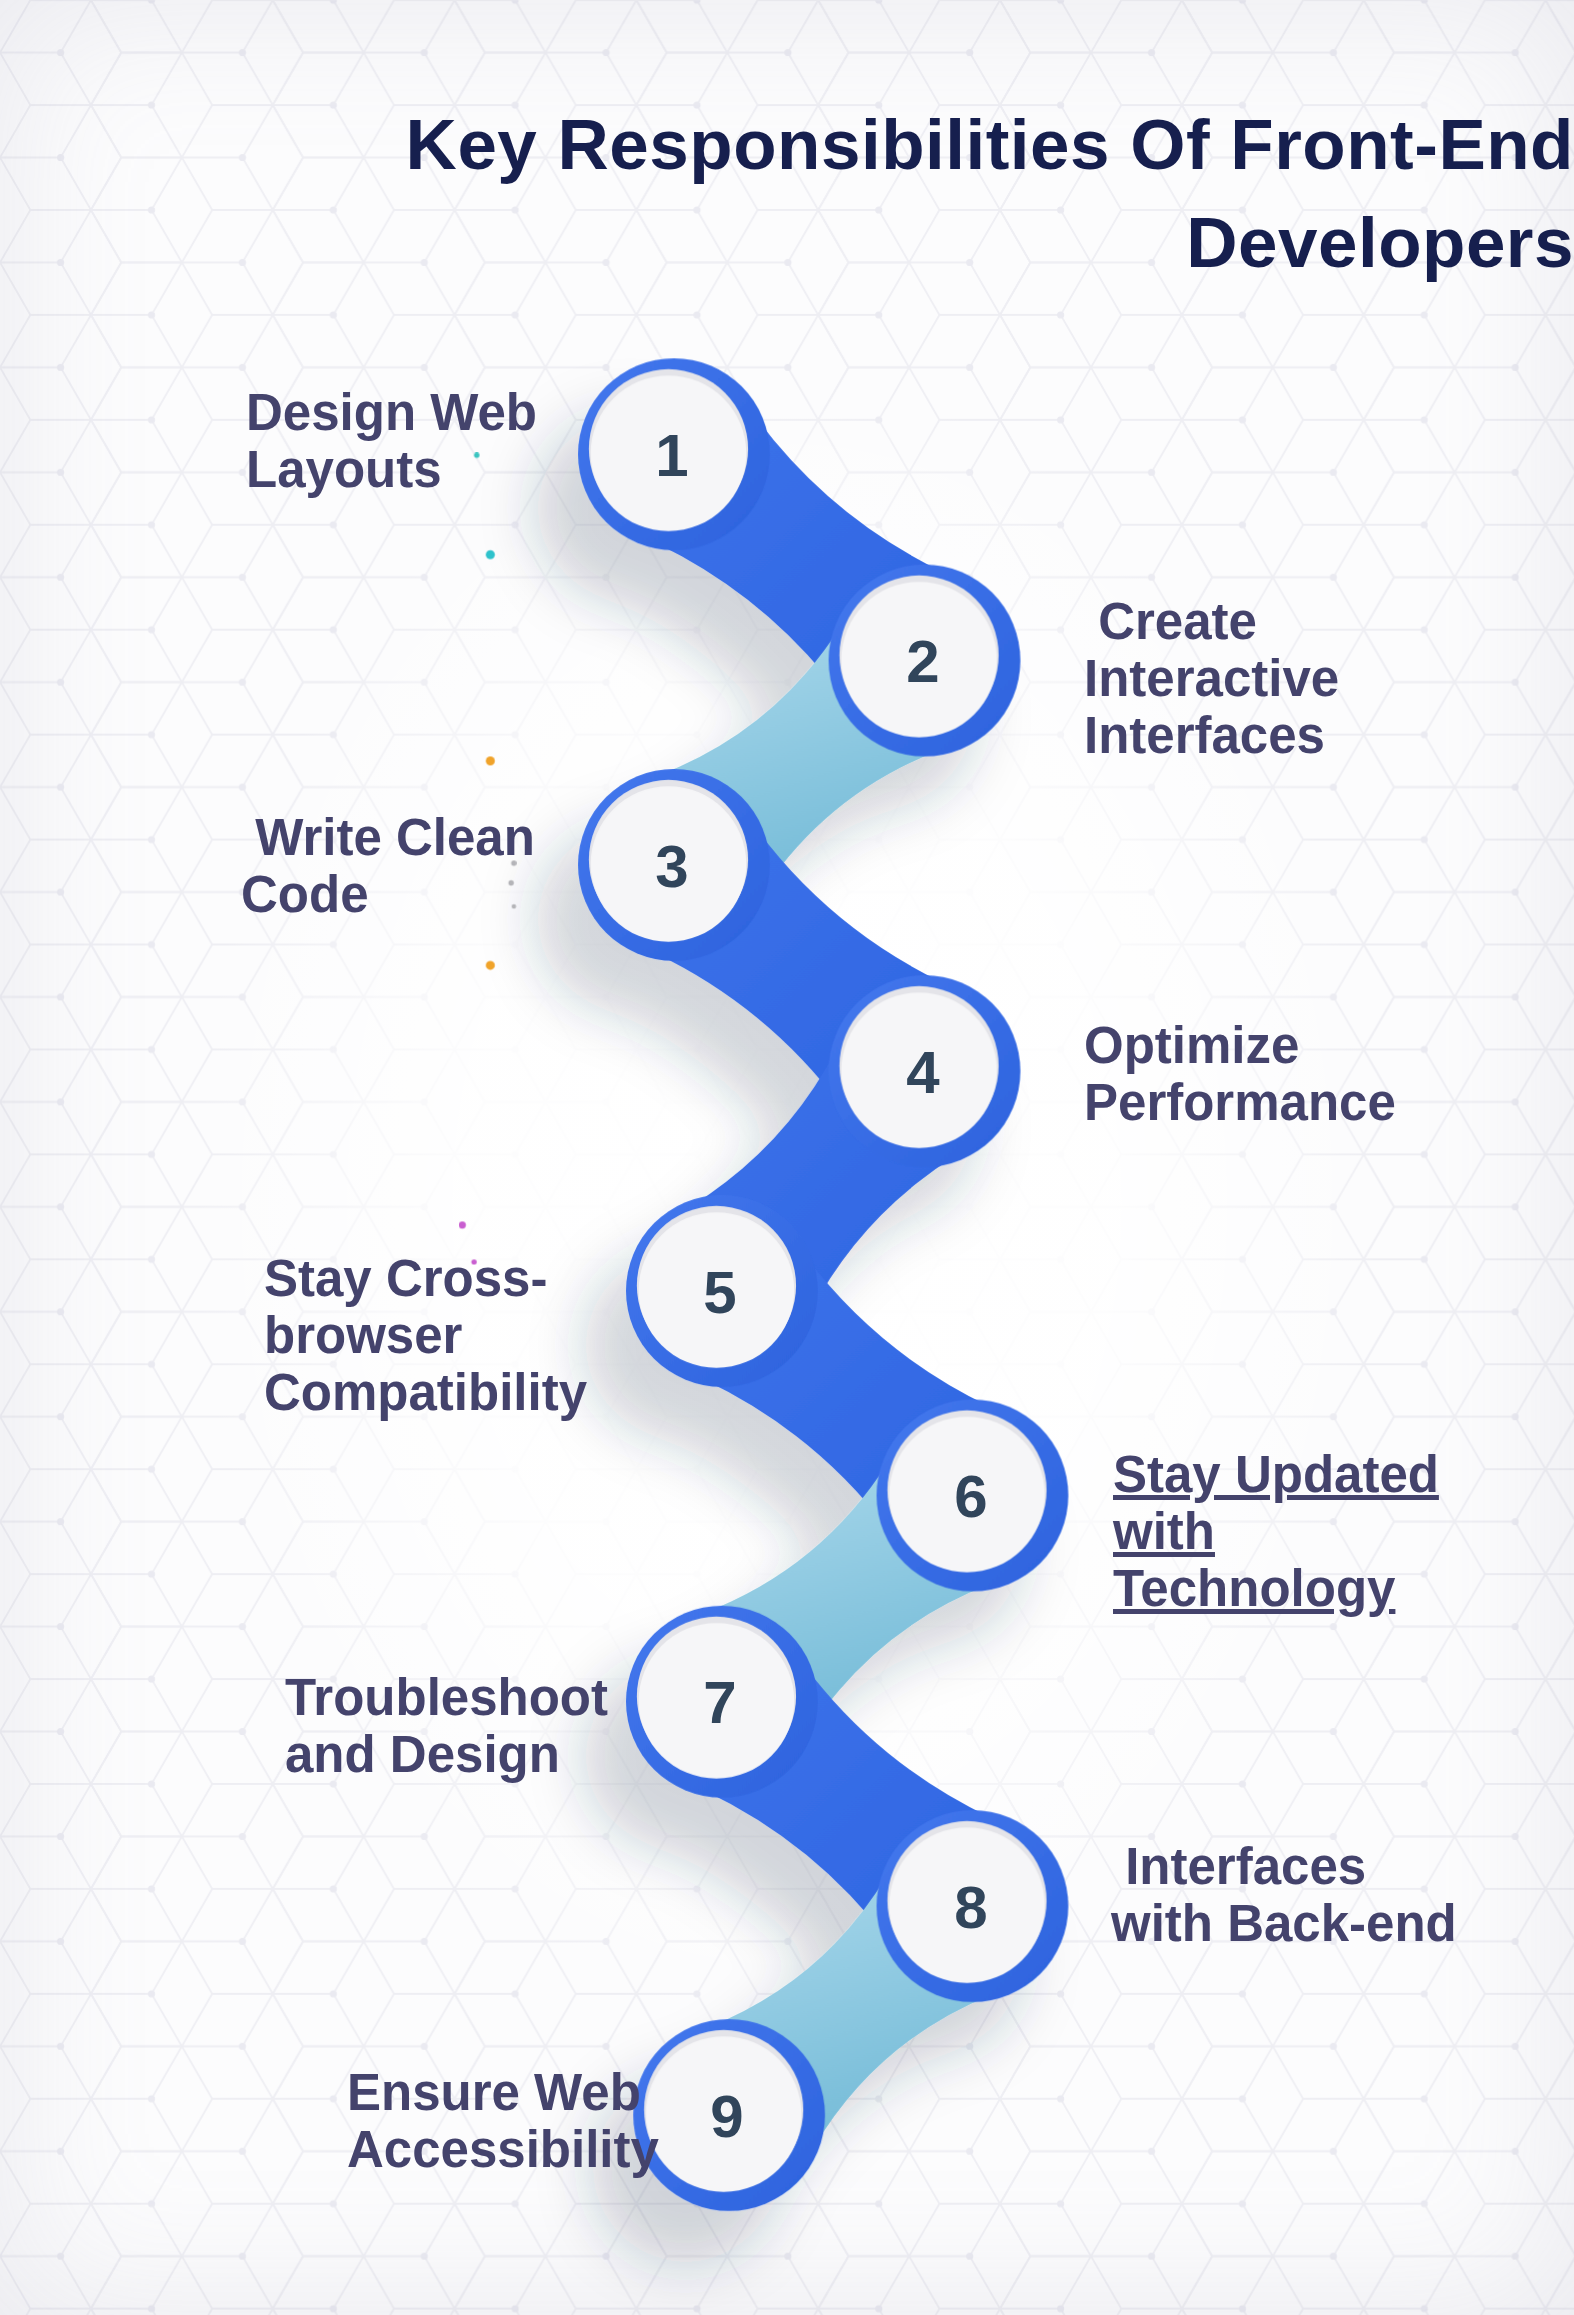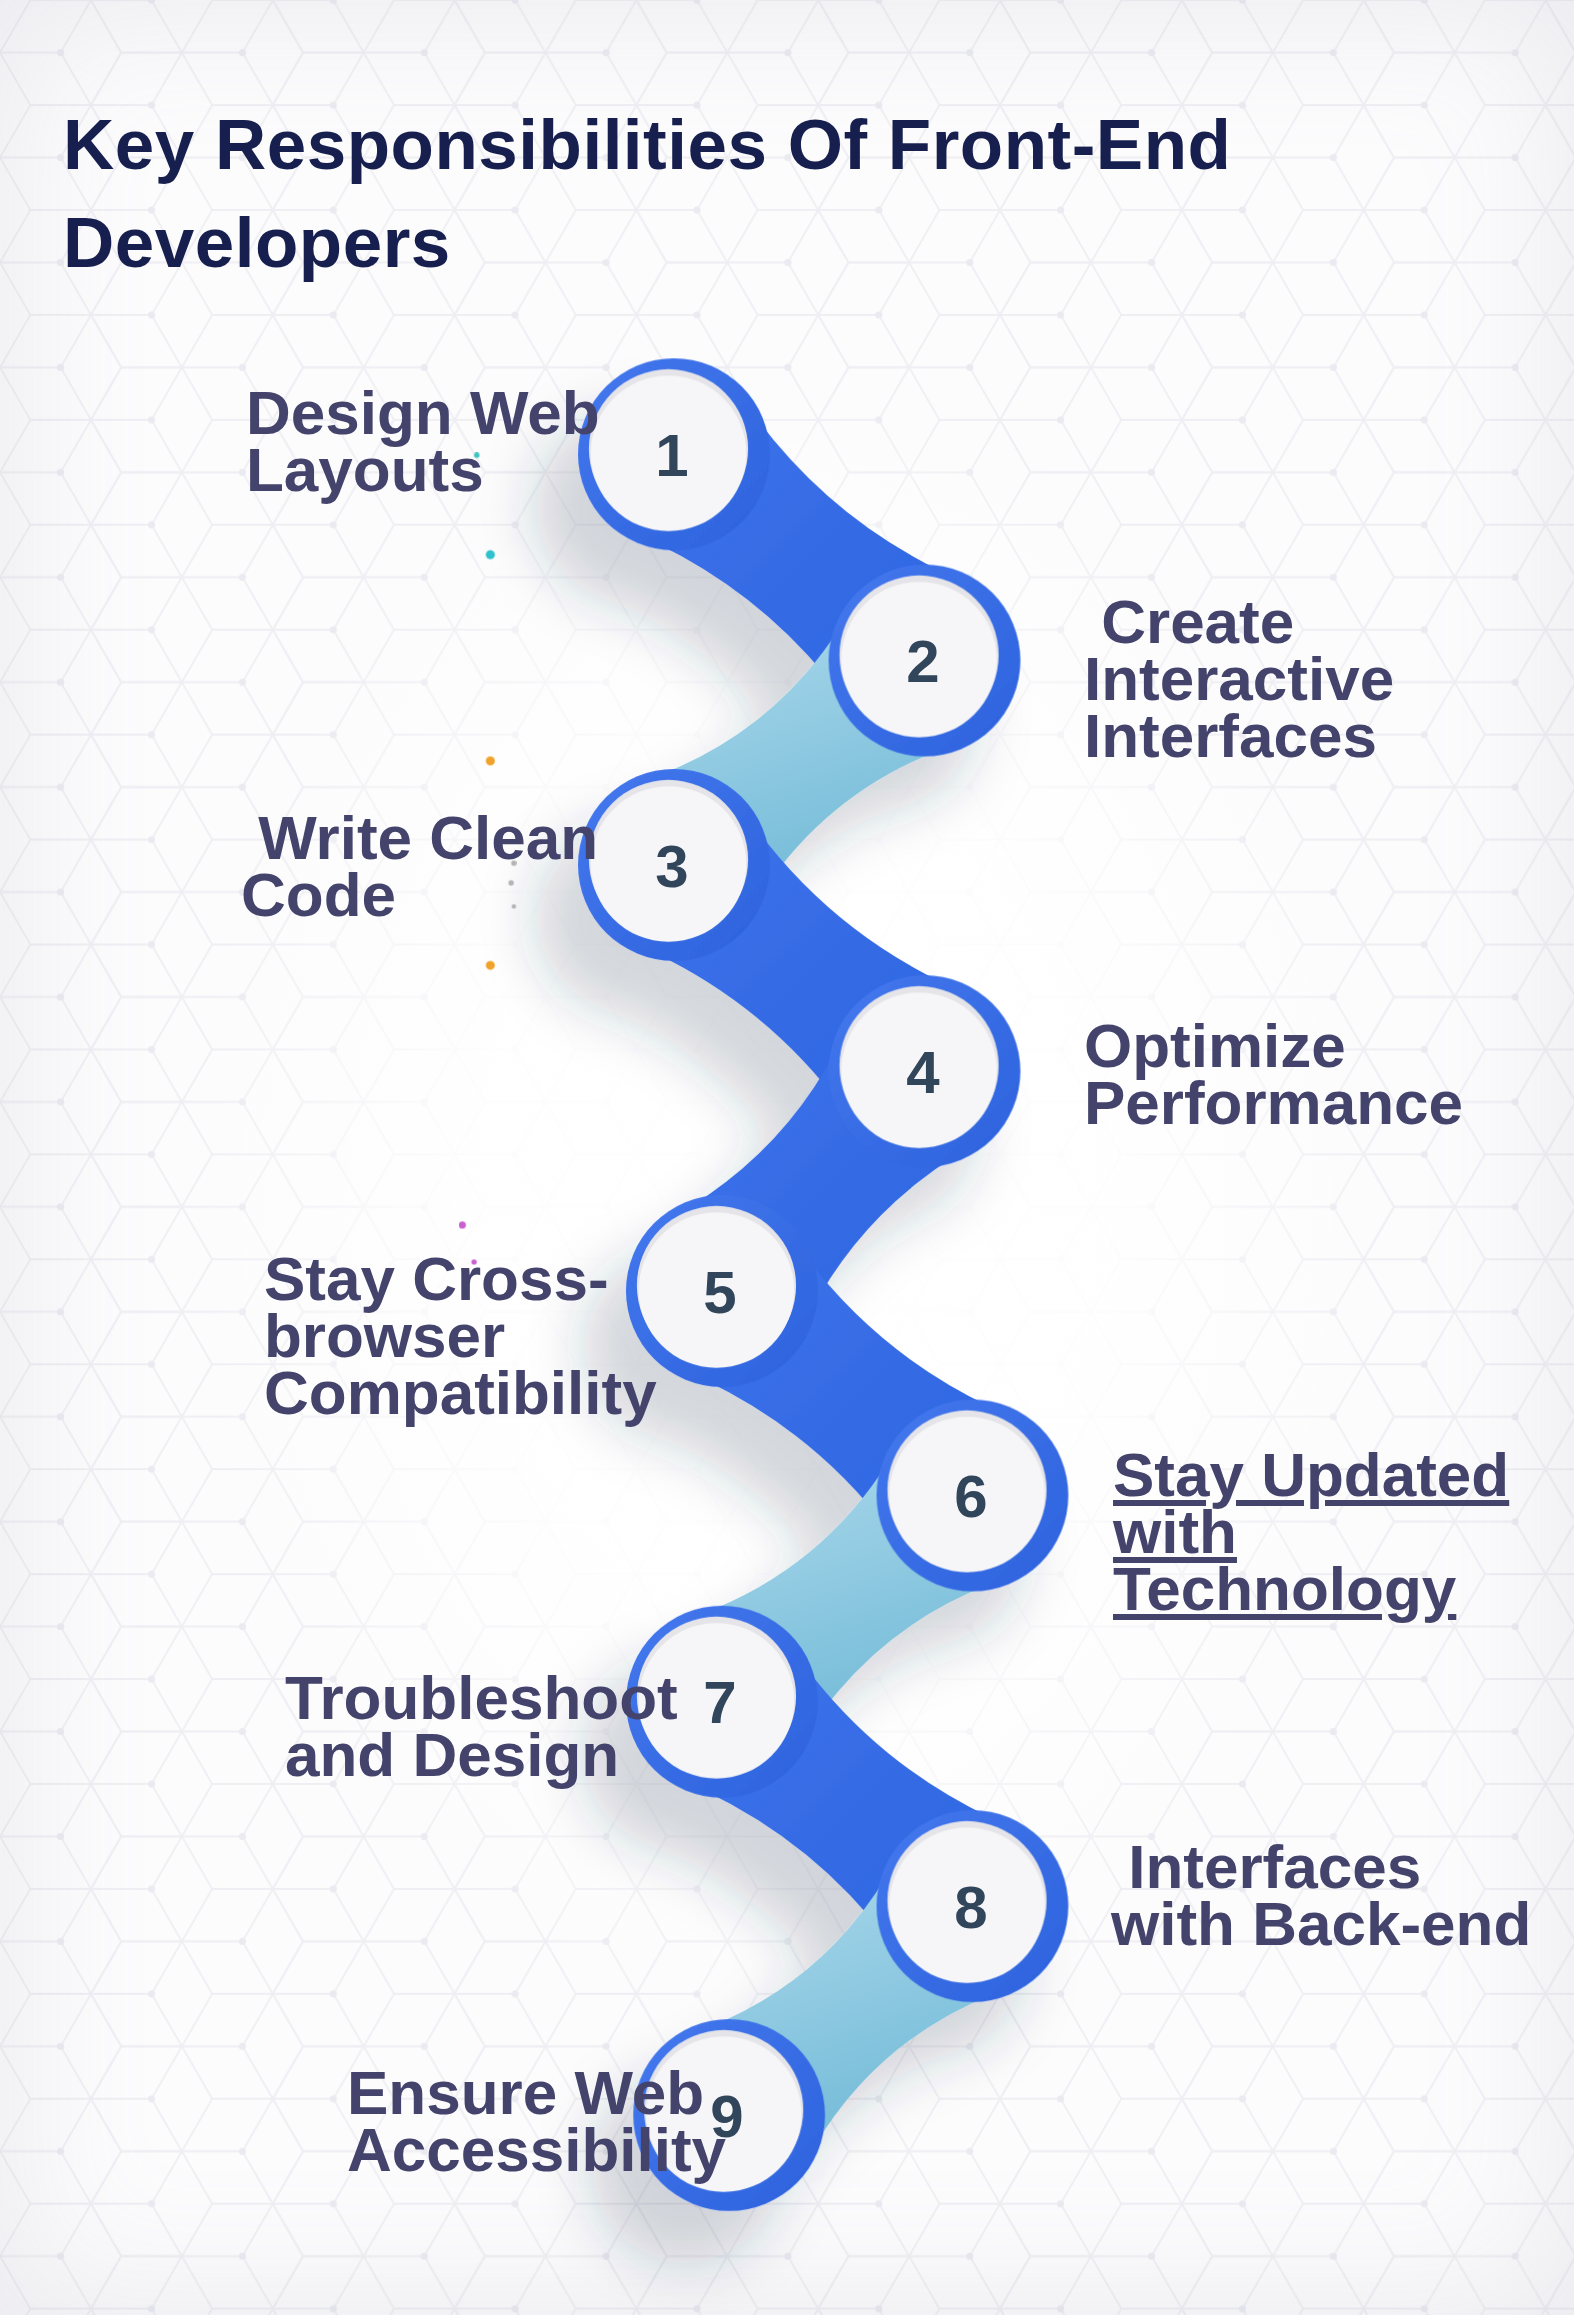--- a/index.html
+++ b/index.html
@@ -14,31 +14,31 @@
     background:radial-gradient(ellipse 38% 36% at 50% 52%,
       rgba(255,255,255,.97) 0%, rgba(255,255,255,.85) 55%, rgba(255,255,255,0) 100%);
   }
   .vignette{
     position:absolute;inset:0;
     box-shadow:inset 0 0 145px 9px rgba(140,145,165,.16);
   }
   svg.chain{position:absolute;inset:0;}
   .page-title{
     position:absolute;left:63px;right:0;top:96px;
-    text-align:left;white-space:pre-line;
+    text-align:right;white-space:pre-line;
     font-size:71px;line-height:1.38;font-weight:bold;
     color:#161f4e;letter-spacing:0.5px;
   }
   .num{
     position:absolute;transform:translate(-50%,-50%);
     font-size:60px;font-weight:bold;color:#31455b;line-height:1;
   }
   .lbl{
     position:absolute;white-space:pre;
-    font-size:62px;line-height:57px;font-weight:bold;
+    font-size:51px;line-height:57px;font-weight:bold;
     color:#44436c;
   }
 </style>
 </head>
 <body>
 
 <svg class="bgpat" width="1574" height="2316" aria-hidden="true" viewBox="0 0 1740 2560">
   <defs>
     <g id="hx" stroke="#ebebf1" stroke-width="2" fill="none">
       <path d="M0,58 L33.5,0 L100.5,0 L134,58 L100.5,116 L33.5,116 Z M67,58 L0,58 M67,58 L100.5,0 M67,58 L100.5,116"></path>

